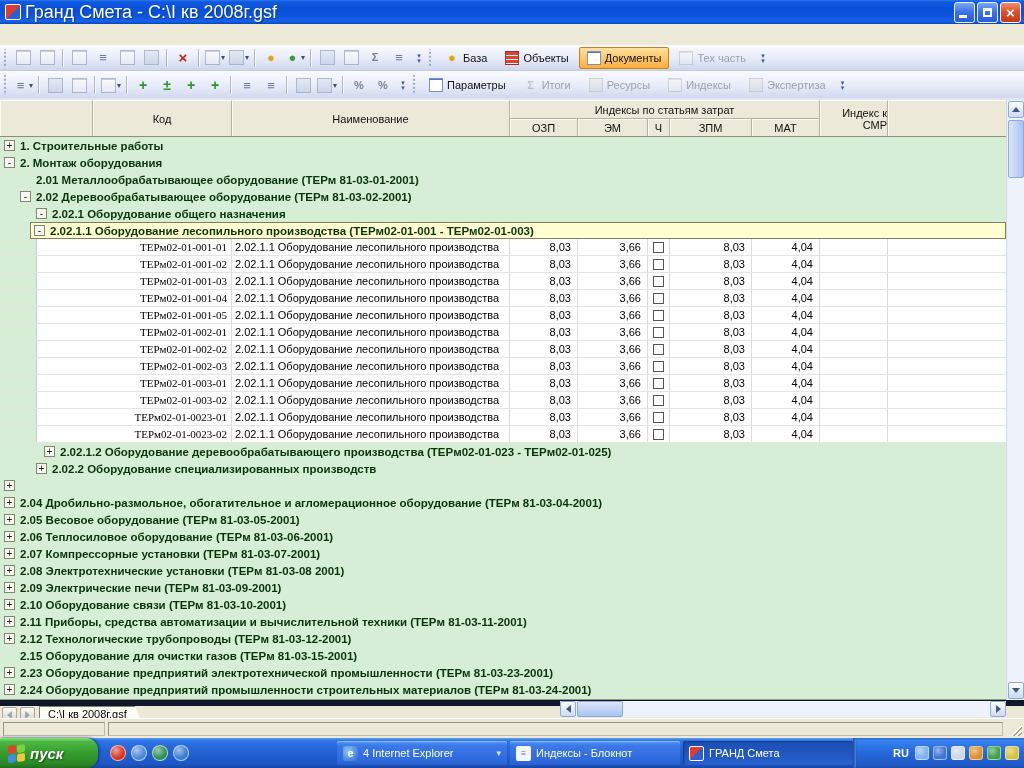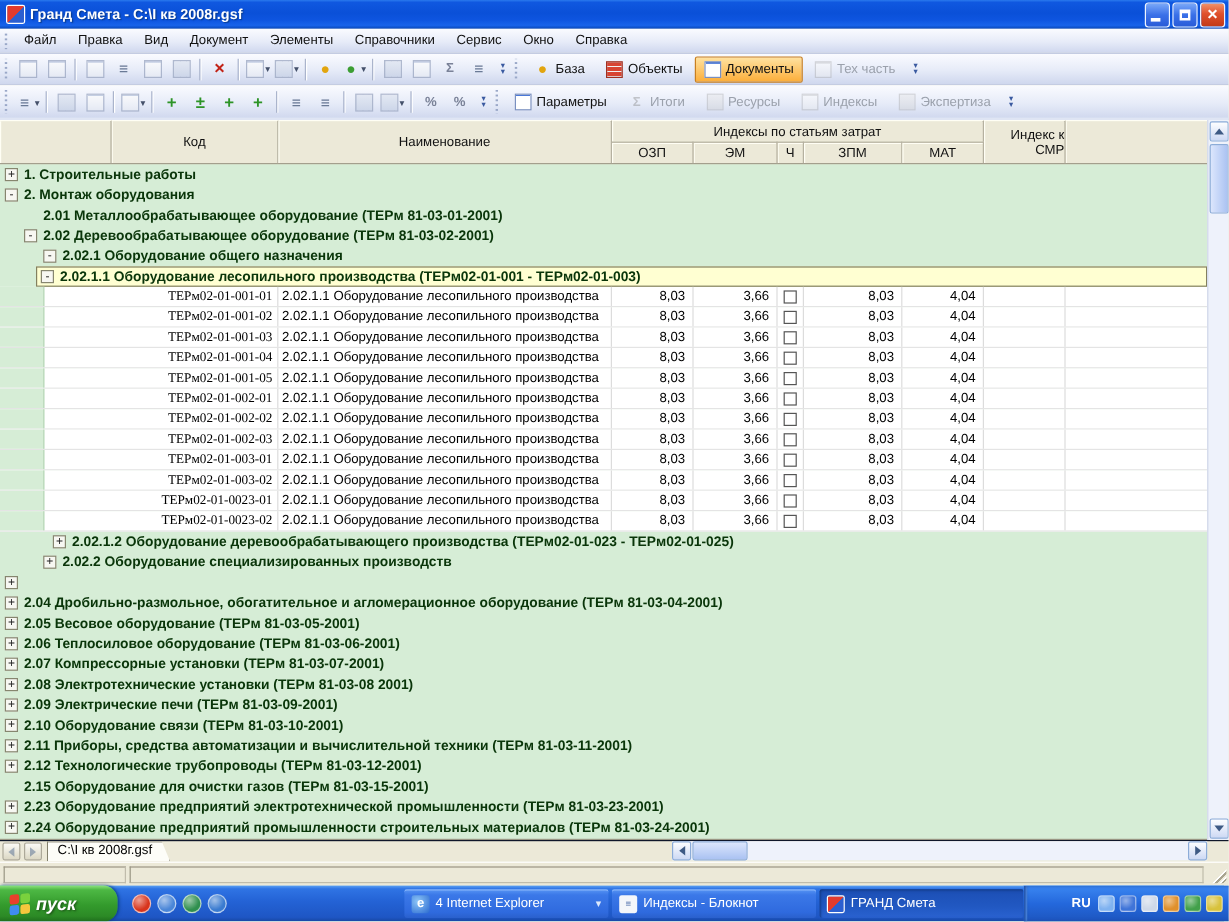--- a/index.html
+++ b/index.html
@@ -5,21 +5,21 @@
   * { margin:0; padding:0; box-sizing:border-box; }
   html,body { width:1024px; height:768px; overflow:hidden; }
   body { font-family:"Liberation Sans", sans-serif; }
   #app { position:relative; width:1024px; height:768px; background:#ece9d8; overflow:hidden; }
 
   
   #titlebar { position:absolute; top:0; left:0; width:1024px; height:24px;
     background:linear-gradient(180deg,#2a7aee 0%,#1058e0 8%,#0a50d8 45%,#0e55e0 70%,#1863ea 88%,#0846b8 100%);
     display:flex; align-items:center; padding:0 3px; }
   #app-icon { width:16px; height:16px; margin:0 4px 0 2px; background:linear-gradient(135deg,#e23b2e 50%,#2c5fd0 50%); border:1px solid #fff; border-radius:2px; flex:none; }
-  #title-text { color:#fff; font-size:12px; font-weight:bold; text-shadow:1px 1px 1px #083a8c; flex:1; white-space:nowrap; }
+  #title-text { color:#fff; font-size:18px; font-weight:normal; text-shadow:1px 1px 1px #083a8c; flex:1; white-space:nowrap; }
   .tb-btn { width:21px; height:21px; margin-left:2px; border:1px solid #eef4ff; border-radius:3px; flex:none;
     background:linear-gradient(180deg,#7aa8f8 0%,#3a70e8 50%,#2a5cd8 100%); position:relative; }
   .tb-btn.close { background:linear-gradient(180deg,#f0926a 0%,#e0502c 45%,#c23a18 100%); }
   .tb-btn .mins { position:absolute; left:4px; bottom:4px; width:8px; height:3px; background:#fff; }
   .tb-btn .rest { position:absolute; left:5px; top:5px; width:9px; height:9px; border:2px solid #fff; border-top-width:3px; }
   .tb-btn.close::after { content:"×"; position:absolute; left:0; top:-1px; width:100%; text-align:center; color:#fff; font-size:15px; font-weight:bold; line-height:21px; }
 
   
   .bar { position:absolute; left:0; width:1024px; background:linear-gradient(180deg,#fafbff 0%,#e6ebf8 55%,#cfd7ee 100%); border-bottom:1px solid #c4cce2; display:flex; align-items:center; }
   #menubar { top:24px; height:21px; }
@@ -83,21 +83,21 @@
   
   #vscroll { position:absolute; top:100px; left:1006px; width:18px; height:600px; background:#eef2fb; border-left:1px solid #d0d8ea; }
   .sbtn { position:absolute; left:1px; width:16px; height:17px; background:linear-gradient(180deg,#fdfeff,#cdd9f4); border:1px solid #8cacd8; border-radius:2px; display:flex; align-items:center; justify-content:center; }
   .tri-up { width:0; height:0; border-left:4px solid transparent; border-right:4px solid transparent; border-bottom:5px solid #3e5a84; }
   .tri-dn { width:0; height:0; border-left:4px solid transparent; border-right:4px solid transparent; border-top:5px solid #3e5a84; }
   .tri-lf { width:0; height:0; border-top:4px solid transparent; border-bottom:4px solid transparent; border-right:5px solid #3e5a84; }
   .tri-rt { width:0; height:0; border-top:4px solid transparent; border-bottom:4px solid transparent; border-left:5px solid #3e5a84; }
   #v-thumb { position:absolute; left:1px; top:20px; width:16px; height:58px; background:linear-gradient(90deg,#dce6fc,#aac2f2); border:1px solid #8cacd8; border-radius:2px; }
 
   
-  #tabbar { position:absolute; top:700px; left:0; width:1024px; height:18px; background:#ece9d8; border-top:1px solid #0f172a; display:flex; align-items:flex-start; }
+  #tabbar { position:absolute; top:700px; left:0; width:1024px; height:18px; background:#ece9d8; border-top:6px solid #0f172a; display:flex; align-items:flex-start; }
   .tnav { width:15px; height:15px; margin:1px 1px 0 2px; background:linear-gradient(#fbfaf6,#dcd8c4); border:1px solid #aca899; border-radius:2px; display:flex; align-items:center; justify-content:center; }
   .tnav .tri-lf, .tnav .tri-rt { opacity:.45; }
   #doc-tab { margin:0 0 0 3px; height:17px; background:#fdfdf8; border:1px solid #84816d; border-bottom:none; padding:1px 14px 0 8px; font-size:11px; color:#000; clip-path:polygon(0 0, calc(100% - 7px) 0, 100% 100%, 0 100%); }
   #hscroll { position:absolute; left:560px; top:701px; width:446px; height:16px; background:#eef2fb; }
   .sbtn.h { position:absolute; height:16px; width:16px; left:auto; top:0; }
   #h-thumb { position:absolute; left:17px; top:0; width:46px; height:16px; background:linear-gradient(180deg,#dce6fc,#aac2f2); border:1px solid #8cacd8; border-radius:2px; }
 
   
   #statusbar { position:absolute; top:718px; left:0; width:1024px; height:20px; background:#ece9d8; border-top:1px solid #fff; }
   .spanel { position:absolute; top:3px; height:14px; border:1px solid #c0bcab; border-top-color:#9a9684; border-left-color:#9a9684; background:#ece9d8; }
@@ -142,32 +142,20 @@
     <div id="title-text">Гранд Смета - C:\I кв 2008г.gsf</div>
     <div class="tb-btn">
         <span class="mins"></span>
       </div>
     <div class="tb-btn">
         <span class="rest"></span>
       </div>
     <div class="tb-btn close"></div>
   </div>
 
-  <div id="menubar" class="bar">
-    <div class="grip"></div>
-  <div class="menu-item">Файл</div>
-      <div class="menu-item">Правка</div>
-      <div class="menu-item">Вид</div>
-      <div class="menu-item">Документ</div>
-      <div class="menu-item">Элементы</div>
-      <div class="menu-item">Справочники</div>
-      <div class="menu-item">Сервис</div>
-      <div class="menu-item">Окно</div>
-      <div class="menu-item">Справка</div>
-    </div>
 
   <div id="tb1" class="bar">
     <div class="grip"></div>
     <span id="tb1-icons" style="display:flex;align-items:center;">
         <div class="tbtn">
           <div class="tbi k-sheet"></div>
         </div>
         <div class="tbtn">
           <div class="tbi k-sheet"></div>
         </div>

